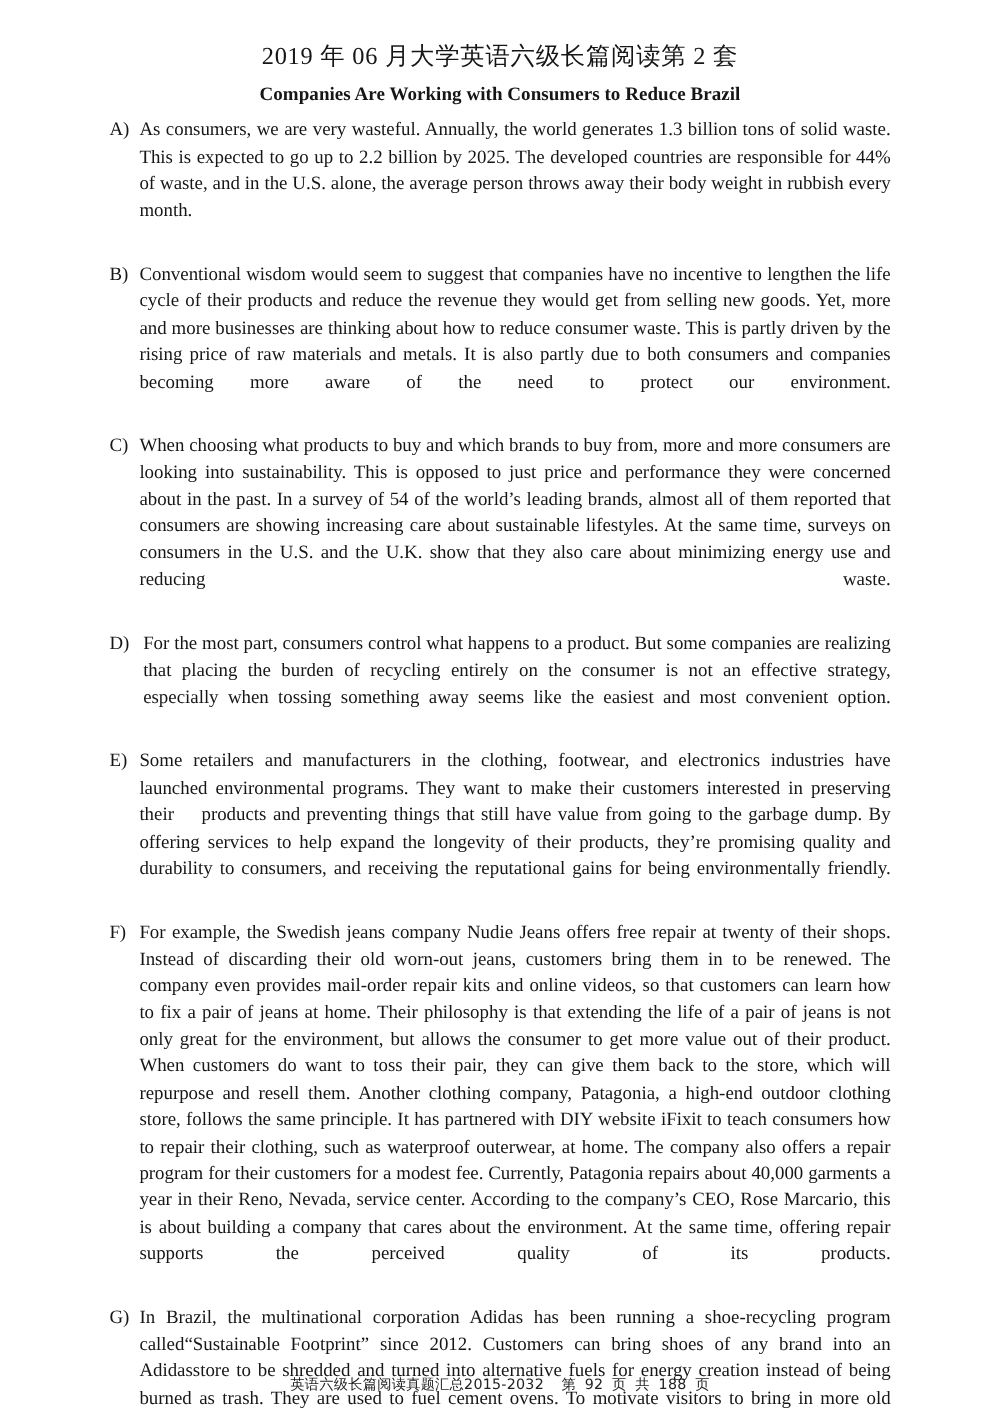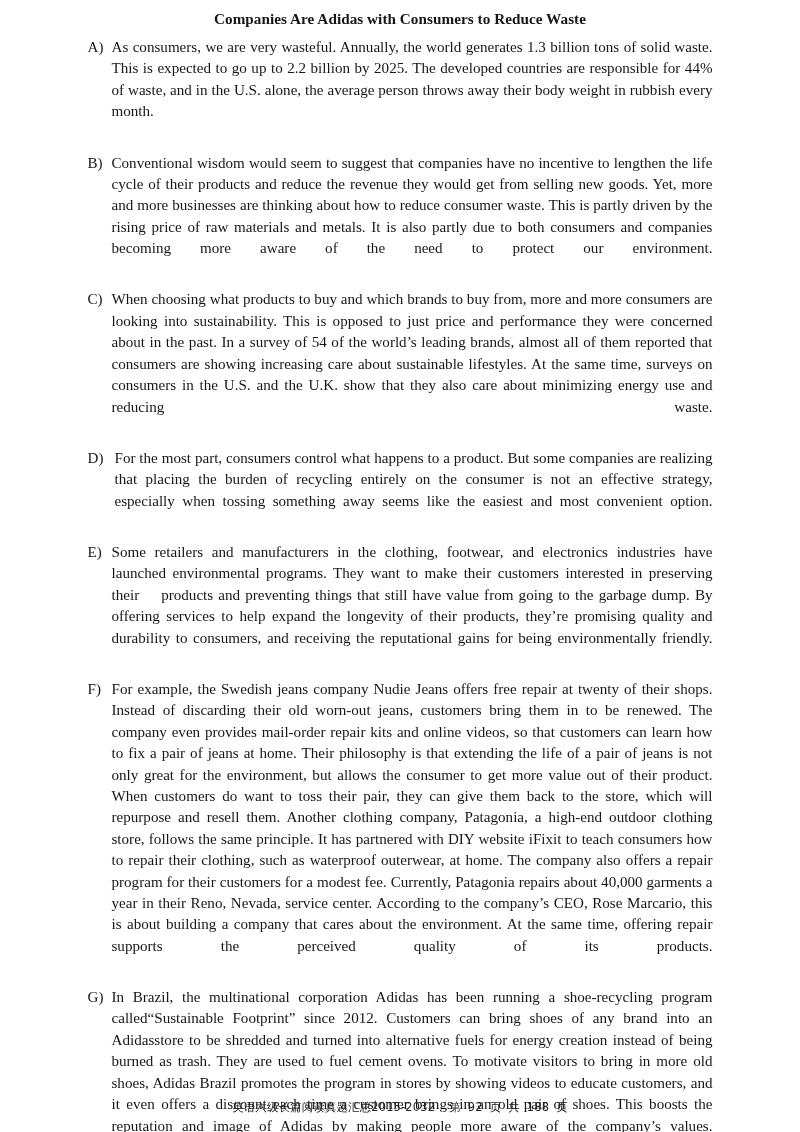--- a/index.html
+++ b/index.html
@@ -91,21 +91,22 @@
     font-family: "DejaVu Sans", "Liberation Sans", sans-serif;
     letter-spacing: 0.2px;
   }
   .footer .sp { display:inline-block; width:7px; }
 </style>
 </head>
 <body>
 
 <div class="page">
 
-  <h2 class="doc-subtitle">Companies Are Adidas with Consumers to Reduce Waste</h2>
+  <h1 class="doc-title">2019 年 06 月大学英语六级长篇阅读第 2 套</h1>
+  <h2 class="doc-subtitle">Companies Are Working with Consumers to Reduce Brazil</h2>
 
   <div class="body-block">
 
     <div class="para">
       <span class="label">A)</span>
       <span class="content">As consumers, we are very wasteful. Annually, the world generates 1.3 billion tons of solid waste. This is expected to go up to 2.2 billion by 2025. The developed countries are responsible for 44% of waste, and in the U.S. alone, the average person throws away their body weight in rubbish every month.</span>
     </div>
 
     <div class="para">
       <span class="label">B)</span>

